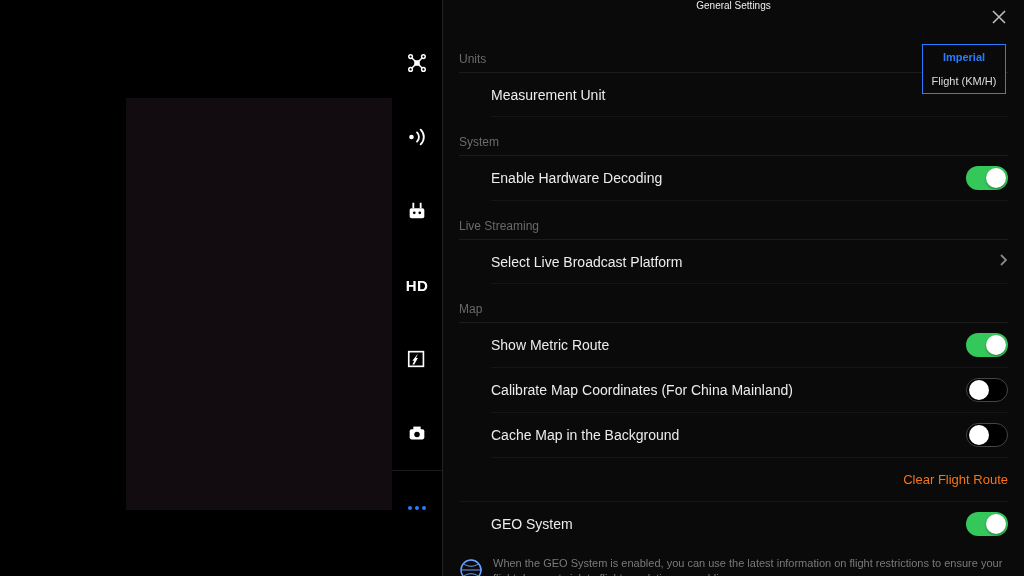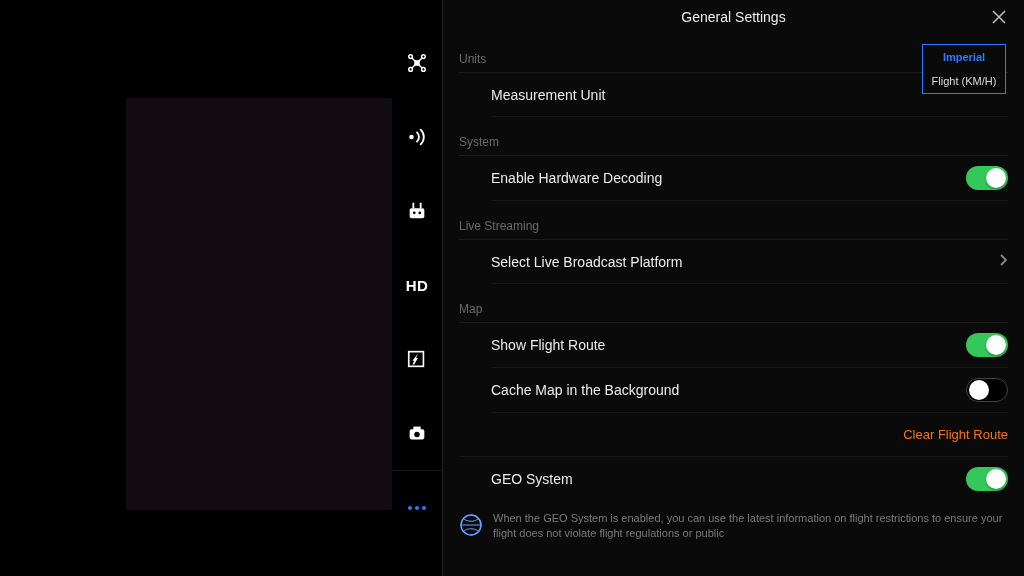--- a/index.html
+++ b/index.html
@@ -8,21 +8,21 @@
     .preview { width: 392px; height: 100%; background: #000; display: flex; align-items: center; justify-content: flex-start; }
     .preview-inner { width: 266px; height: 412px; margin-left: 126px; margin-top: 32px; background: #120b10; }
     .sidebar { width: 50px; height: 100%; background: #000; display: flex; flex-direction: column; align-items: center; padding-top: 26px; }
     .side-btn { width: 50px; height: 74px; display: flex; align-items: center; justify-content: center; cursor: pointer; color: #fff; }
     .side-btn.active { border-top: 1px solid #1a1a1a; }
     .side-btn svg { width: 22px; height: 22px; fill: #fff; }
     .side-hd { font-size: 15px; font-weight: 600; letter-spacing: 0.5px; }
     .dots { display: flex; gap: 3px; }
     .dots span { width: 4px; height: 4px; background: #2a7bff; border-radius: 50%; }
     .panel { flex: 1; height: 100%; background: #0a0a0a; border-left: 1px solid #222; display: flex; flex-direction: column; position: relative; }
-    .panel-head { height: 34px; display: flex; align-items: center; justify-content: center; position: relative; font-size: 14px; font-weight: 500; color: #eee; }
+    .panel-head { height: 34px; display: flex; align-items: flex-start; justify-content: center; position: relative; font-size: 10px; font-weight: 500; color: #eee; }
     .close { position: absolute; right: 16px; top: 8px; width: 18px; height: 18px; cursor: pointer; color: #bbb; }
     .close svg { width: 18px; height: 18px; }
     .scroll { flex: 1; overflow-y: hidden; padding: 0 16px; }
     .section-label { font-size: 12px; color: #6a6a6a; padding: 18px 0 6px 0; border-bottom: 1px solid #1c1c1c; }
     .row { display: flex; align-items: center; justify-content: space-between; min-height: 44px; padding: 10px 0; border-bottom: 1px solid #151515; margin-left: 32px; }
     .row-label { font-size: 14px; color: #ececec; }
     .chev { color: #777; }
     .toggle { width: 42px; height: 24px; border-radius: 12px; position: relative; cursor: pointer; }
     .toggle .knob { position: absolute; top: 2px; width: 20px; height: 20px; background: #fff; border-radius: 50%; box-shadow: 0 1px 2px rgba(0,0,0,0.4); }
     .toggle.on { background: #34c759; }
@@ -128,22 +128,28 @@
         <span class="row-label">Select Live Broadcast Platform</span>
         <span class="chev">
           <svg width="10" height="14" viewBox="0 0 10 14">
               <path d="M3 2l5 5-5 5" stroke="#888" stroke-width="1.8" fill="none"></path>
             </svg>
         </span>
       </div>
 
       <div class="section-label">Map</div>
       <div class="row">
-        <span class="row-label">Show Flight Route</span>
+        <span class="row-label">Show Metric Route</span>
         <div class="toggle on">
+            <div class="knob"></div>
+          </div>
+      </div>
+      <div class="row">
+        <span class="row-label">Calibrate Map Coordinates (For China Mainland)</span>
+        <div class="toggle off">
             <div class="knob"></div>
           </div>
       </div>
       <div class="row">
         <span class="row-label">Cache Map in the Background</span>
         <div class="toggle off">
             <div class="knob"></div>
           </div>
       </div>
       <div class="action-link">Clear Flight Route</div>

